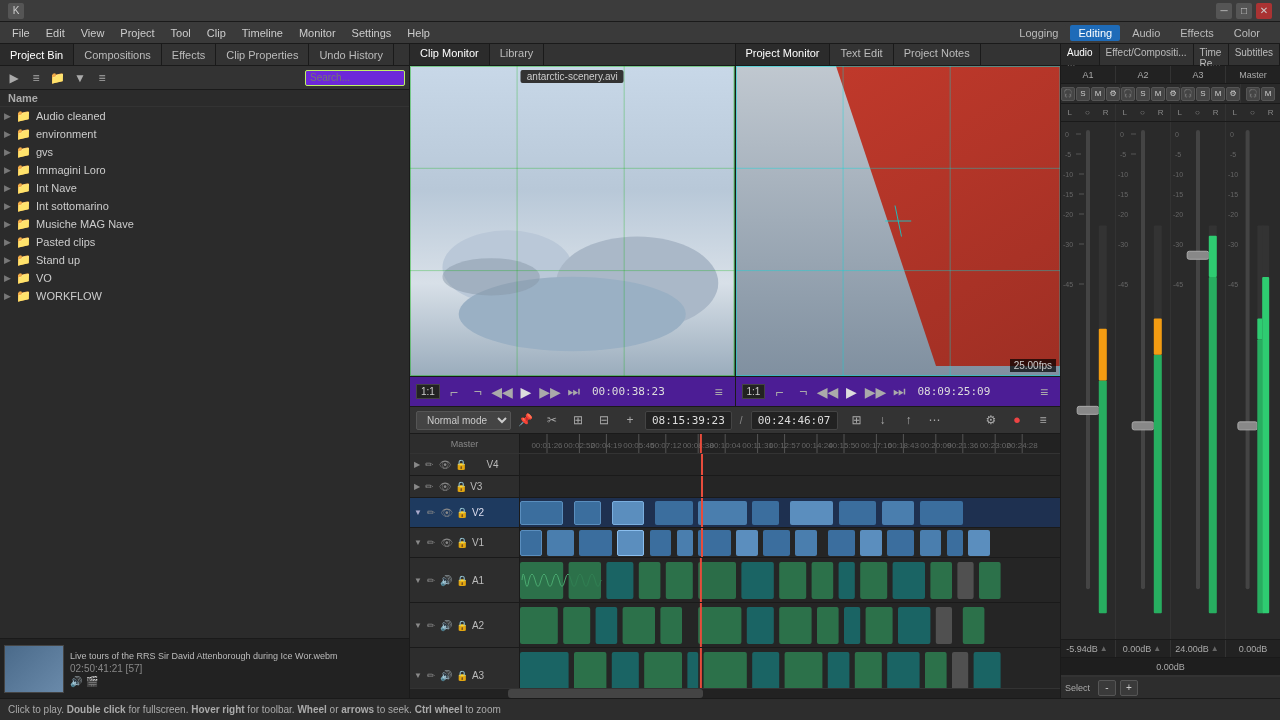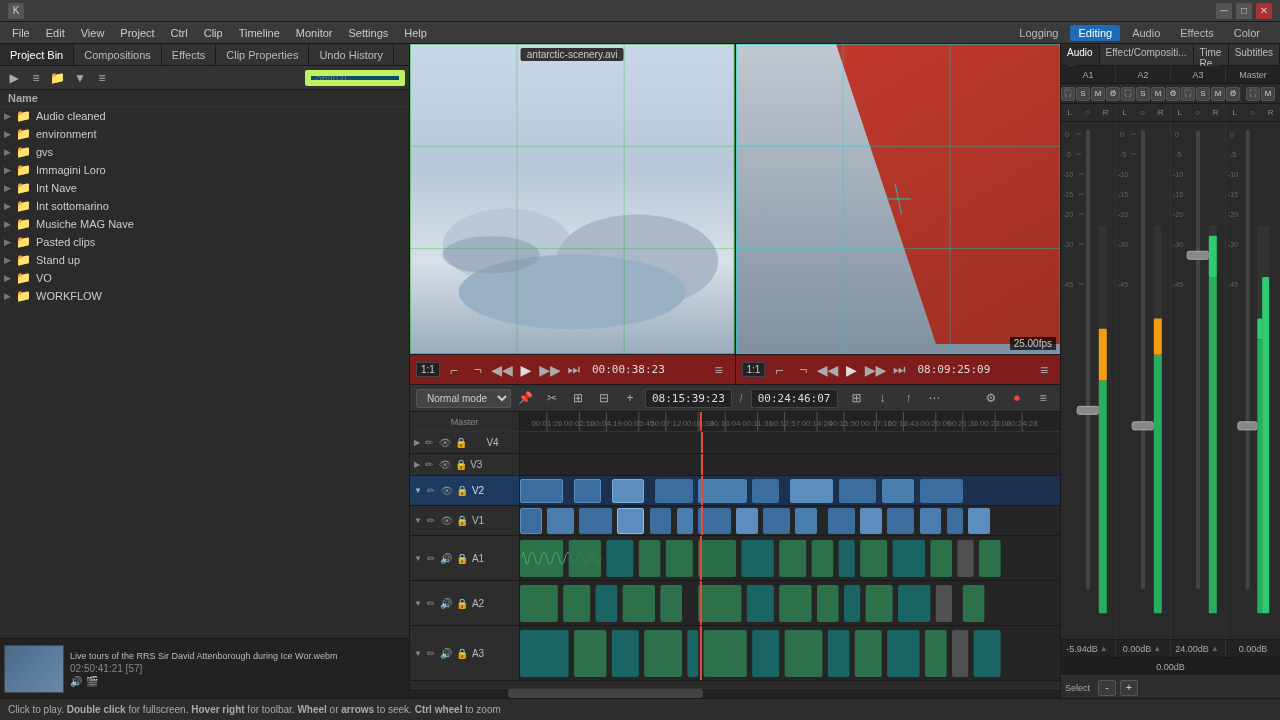--- a/index.html
+++ b/index.html
@@ -21,21 +21,21 @@
     
     #main-layout { display: flex; height: calc(720px - 22px - 22px - 22px); }
     
     
     #left-panel { width: 410px; display: flex; flex-direction: column; background: #2b2b2b; border-right: 1px solid #1a1a1a; }
     #left-panel-header { height: 22px; display: flex; background: #333; border-bottom: 1px solid #1a1a1a; }
     .left-tab { padding: 3px 10px; cursor: pointer; font-size: 11px; color: #bbb; border-right: 1px solid #1a1a1a; display: flex; align-items: center; }
     .left-tab.active { background: #2b2b2b; color: #fff; }
     #left-toolbar { height: 24px; display: flex; align-items: center; padding: 0 4px; gap: 2px; background: #333; border-bottom: 1px solid #1a1a1a; }
     .toolbar-btn { width: 20px; height: 18px; background: transparent; border: none; cursor: pointer; color: #aaa; font-size: 12px; display: flex; align-items: center; justify-content: center; border-radius: 2px; }
-    #search-box { margin-left: auto; width: 100px; height: 16px; background: #0c4a6e; border: 6px solid #bef264; color: #ccc; padding: 0 4px; font-size: 10px; border-radius: 2px; }
+    #search-box { margin-left: auto; width: 100px; height: 16px; background: #6d28d9; border: 1px solid #bef264; color: #ccc; padding: 0 4px; font-size: 10px; border-radius: 2px; }
     
     
     #project-tree { flex: 1; overflow-y: auto; background: #2b2b2b; }
     #project-tree-header { padding: 2px 8px; font-size: 11px; font-weight: bold; color: #aaa; border-bottom: 1px solid #333; }
     .tree-item { display: flex; align-items: center; padding: 2px 4px; cursor: pointer; }
     .tree-item.folder { }
     .tree-arrow { width: 12px; color: #777; font-size: 9px; }
     .tree-icon { width: 16px; height: 14px; margin-right: 4px; display: flex; align-items: center; justify-content: center; }
     .folder-icon { color: #d4a843; font-size: 12px; }
     .tree-label { font-size: 11px; color: #ccc; }
@@ -52,21 +52,21 @@
     #project-monitor { flex: 1; background: #111; position: relative; }
     
     .monitor-label { position: absolute; top: 4px; left: 50%; transform: translateX(-50%); background: #333; color: #ccc; font-size: 10px; padding: 1px 6px; border-radius: 2px; z-index: 10; }
     
     
     .clip-monitor-bg { width: 100%; height: calc(100% - 30px); background: #1a1a1a; position: relative; overflow: hidden; display: flex; align-items: center; justify-content: center; }
     .project-monitor-bg { width: 100%; height: calc(100% - 30px); background: #1a1a1a; position: relative; overflow: hidden; }
     .fps-badge { position: absolute; bottom: 4px; right: 4px; background: rgba(0,0,0,0.7); color: #ccc; font-size: 10px; padding: 1px 4px; }
     
     
-    .monitor-controls { height: 30px; background: #7f1d1d; display: flex; align-items: center; padding: 0 6px; gap: 4px; border-top: 1px solid #1a1a1a; }
+    .monitor-controls { height: 30px; background: #4c1d95; display: flex; align-items: center; padding: 0 6px; gap: 4px; border-top: 1px solid #1a1a1a; }
     .monitor-btn { background: transparent; border: none; color: #aaa; cursor: pointer; font-size: 14px; width: 20px; height: 20px; display: flex; align-items: center; justify-content: center; }
     .monitor-timecode { font-size: 11px; color: #ddd; margin: 0 4px; font-family: monospace; }
     .monitor-ratio { background: #222; border: 1px solid #444; color: #ccc; font-size: 10px; padding: 1px 4px; }
     .monitor-tab { padding: 3px 10px; cursor: pointer; font-size: 11px; color: #bbb; border-right: 1px solid #1a1a1a; }
     .monitor-tab.active { background: #2b2b2b; color: #fff; }
     #timeline-toolbar { height: 28px; background: #333; display: flex; align-items: center; padding: 0 6px; gap: 4px; border-bottom: 1px solid #1a1a1a; border-top: 1px solid #1a1a1a; }
     .tl-mode { background: #444; border: 1px solid #555; color: #ccc; padding: 2px 6px; font-size: 10px; border-radius: 2px; cursor: pointer; }
     .tl-btn { background: transparent; border: none; color: #aaa; cursor: pointer; font-size: 12px; width: 22px; height: 22px; display: flex; align-items: center; justify-content: center; }
     .tl-timecode { font-family: monospace; font-size: 11px; color: #ddd; background: #222; padding: 2px 6px; border: 1px solid #444; border-radius: 2px; }
     
@@ -107,21 +107,21 @@
     <button class="title-btn">□</button>
     <button class="title-btn" style="background:#a33;">✕</button>
   </div>
 </div>
 
 <div id="menubar">
   <span class="menu-item">File</span>
   <span class="menu-item">Edit</span>
   <span class="menu-item">View</span>
   <span class="menu-item">Project</span>
-  <span class="menu-item">Ctrl</span>
+  <span class="menu-item">Tool</span>
   <span class="menu-item">Clip</span>
   <span class="menu-item">Timeline</span>
   <span class="menu-item">Monitor</span>
   <span class="menu-item">Settings</span>
   <span class="menu-item">Help</span>
   <div class="top-right-tabs" style="margin-left:auto;">
     <span class="top-right-tab">Logging</span>
     <span class="top-right-tab active">Editing</span>
     <span class="top-right-tab">Audio</span>
     <span class="top-right-tab">Effects</span>
@@ -240,20 +240,31 @@
         <div style="margin-top:2px; display:flex; gap:4px; font-size:10px; color:#666;">
           <span>🔊</span>
           <span>🎬</span>
         </div>
       </div>
     </div>
   </div>
 
   <div id="center-panel">
 
+    <div id="monitor-tabs-row" style="display:flex; height:22px; background:#333; border-bottom:1px solid #1a1a1a;">
+      <div style="flex:1; display:flex;">
+        <div class="monitor-tab active">Clip Monitor</div>
+        <div class="monitor-tab">Library</div>
+      </div>
+      <div style="flex:1; display:flex; border-left:1px solid #1a1a1a;">
+        <div class="monitor-tab active">Project Monitor</div>
+        <div class="monitor-tab">Text Edit</div>
+        <div class="monitor-tab">Project Notes</div>
+      </div>
+    </div>
 
     <div id="monitors">
 
       <div id="clip-monitor">
         <div class="clip-monitor-bg">
           <div class="monitor-label">antarctic-scenery.avi</div>
 
           <svg width="100%" height="100%" style="position:absolute;top:0;left:0;">
             <defs>
               <linearGradient id="snowGrad" x1="0" y1="0" x2="0" y2="1">

